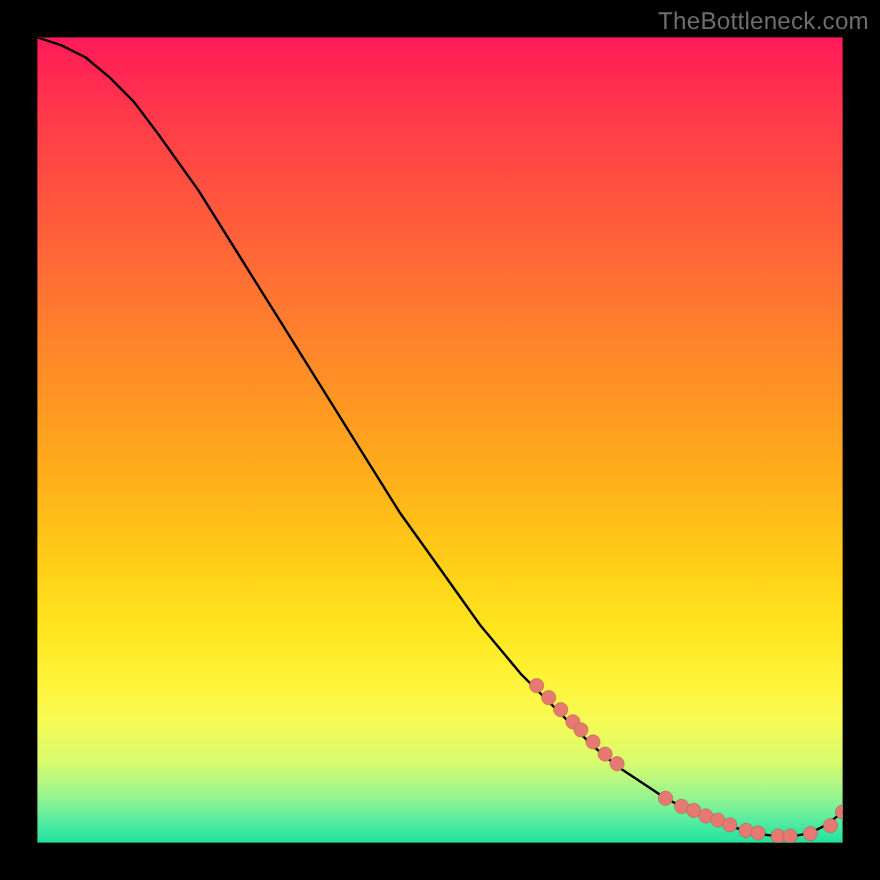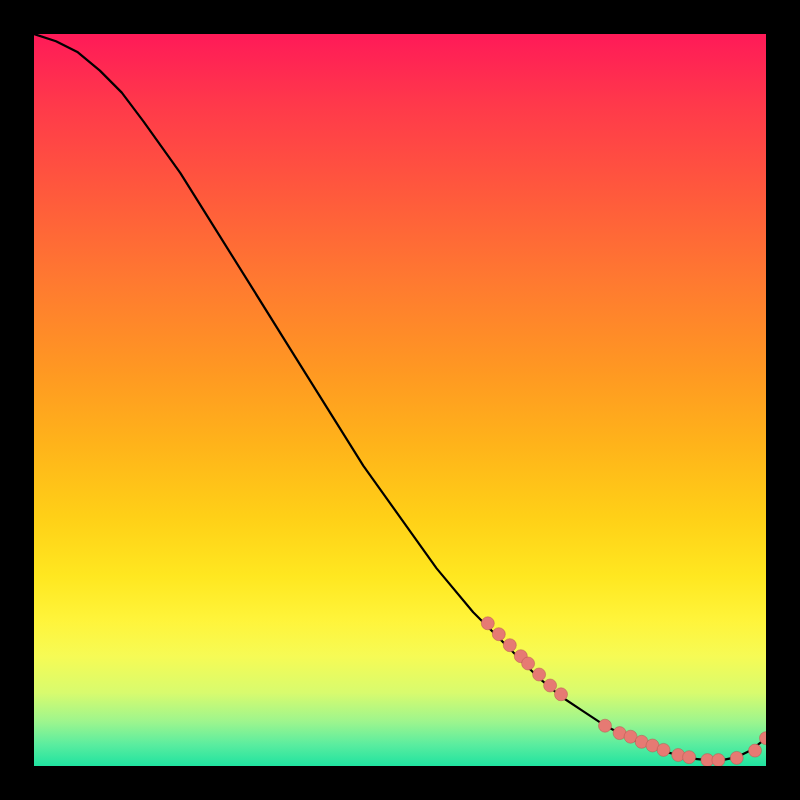--- a/index.html
+++ b/index.html
@@ -56,20 +56,21 @@
     left: 0;
     top: 0;
     width: 732px;
     height: 732px;
   }
 </style>
 </head>
 <body>
 
 <div class="frame">
+  <div class="watermark">TheBottleneck.com</div>
 
   <div class="plot-area">
     <svg class="overlay" viewBox="0 0 732 732" preserveAspectRatio="none">
       <path id="curve-path" fill="none" stroke-width="2.2" stroke-linecap="round" stroke-linejoin="round" d="M0.0 0.0 L22.0 7.3 L43.9 18.3 L65.9 36.6 L87.8 58.6 L109.8 87.8 L146.4 139.1 L183.0 197.6 L219.6 256.2 L256.2 314.8 L292.8 373.3 L329.4 431.9 L366.0 483.1 L402.6 534.4 L439.2 578.3 L461.2 600.2 L483.1 622.2 L505.1 644.2 L527.0 662.5 L549.0 677.1 L571.0 691.7 L585.6 699.1 L600.2 706.4 L614.9 711.5 L629.5 717.4 L644.2 721.0 L658.8 724.7 L673.4 726.1 L688.1 726.1 L702.7 723.2 L717.4 715.9 L732.0 704.2" stroke="#000000"></path>
       <g id="markers-group">
           <circle cx="453.8" cy="589.3" r="6.5" fill="#e67a73" stroke="#b55850" stroke-width="0.5"></circle>
           <circle cx="464.8" cy="600.2" r="6.5" fill="#e67a73" stroke="#b55850" stroke-width="0.5"></circle>
           <circle cx="475.8" cy="611.2" r="6.5" fill="#e67a73" stroke="#b55850" stroke-width="0.5"></circle>
           <circle cx="486.8" cy="622.2" r="6.5" fill="#e67a73" stroke="#b55850" stroke-width="0.5"></circle>
           <circle cx="494.1" cy="629.5" r="6.5" fill="#e67a73" stroke="#b55850" stroke-width="0.5"></circle>

